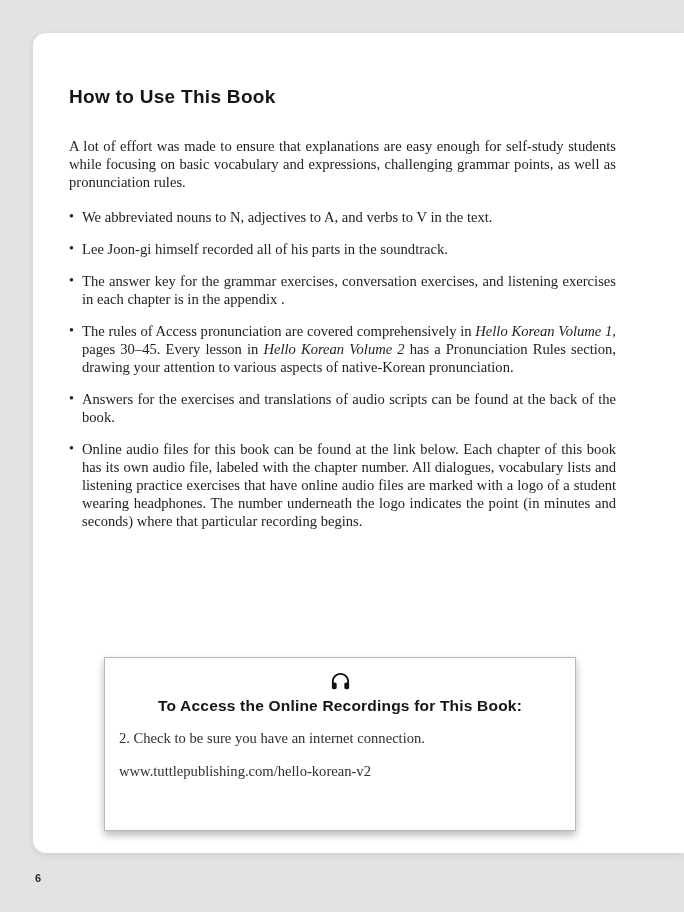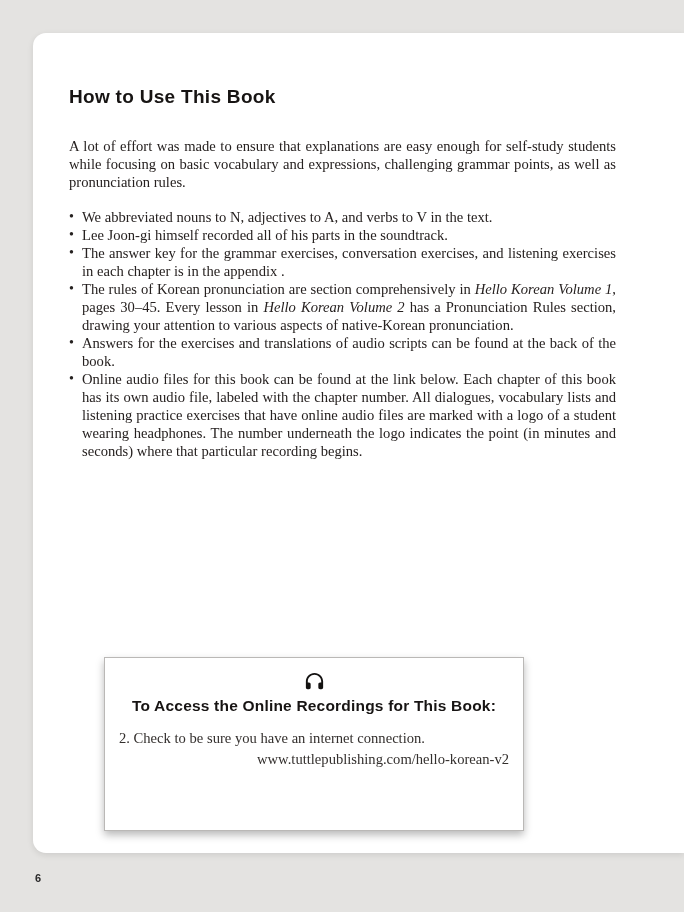--- a/index.html
+++ b/index.html
@@ -27,45 +27,45 @@
     color:var(--title);
   }
   .body-copy{
     position:absolute; left:36px; top:104px; width:547px;
     font-size:14.6px; line-height:18px; color:var(--text);
     text-align:justify;
   }
   .intro{margin-bottom:17px;}
   .bullet-list{list-style:none;}
   .bullet-list li{
-    position:relative; padding-left:13px; text-align:justify;
+    position:relative; padding-left:13px; text-align:justify;margin-top:14px;
   }
   .bullet-list li::before{
     content:"\2022"; position:absolute; left:0; top:0; font-size:14px;
   }
   .recordings-box{
-    position:absolute; left:71px; top:624px; width:420px; height:174px;
+    position:absolute; left:71px; top:624px; width:472px; height:174px;
     background:var(--page_bg);
     border:1px solid var(--box_border);
     box-shadow:0 4px 8px rgba(0,0,0,0.28);
     text-align:center;
   }
   .hp-icon{margin-top:13px; height:24px;}
   .hp-icon svg{width:23px; height:23px;}
   .box-heading{
     font-family:"Liberation Sans", sans-serif;
     font-weight:bold; font-size:15.5px; letter-spacing:0.2px;
     color:var(--title); margin-top:2px;
   }
   .box-body{
     margin-top:12px; padding:0 14px; text-align:left;
     font-size:14.6px; color:var(--box_text);
   }
   .box-body .step{line-height:22px;}
-  .box-url{margin-top:0; line-height:20px;text-align:right;}
+  .box-url{margin-top:12px; line-height:20px;}
   .box-support{margin-top:4px; line-height:20px;}
   .page-number{
     position:absolute; left:35px; top:872px;
     font-family:"Liberation Sans", sans-serif;
     font-weight:bold; font-size:11px; color:#2a2a2a;
   }
   i{font-style:italic;}
 </style>
 </head>
 <body>
@@ -73,21 +73,21 @@
 <div class="page">
 
   <h1 class="page-title">How to Use This Book</h1>
 
   <div class="body-copy">
     <p class="intro">A lot of effort was made to ensure that explanations are easy enough for self-study students while focusing on basic vocabulary and expressions, challenging grammar points, as well as pronunciation rules.</p>
     <ul class="bullet-list">
         <li><span>We abbreviated nouns to N, adjectives to A, and verbs to V in the text.</span></li>
         <li><span>Lee Joon-gi himself recorded all of his parts in the soundtrack.</span></li>
         <li><span>The answer key for the grammar exercises, conversation exercises, and listening exercises in each chapter is in the appendix .</span></li>
-        <li><span>The rules of Korean pronunciation are section comprehensively in </span><i>Hello Korean Volume 1</i><span>, pages 30–45. Every lesson in </span><i>Hello Korean Volume 2</i><span> has a Pronunciation Rules section, drawing your attention to various aspects of native-Korean pronunciation.</span></li>
+        <li><span>The rules of Access pronunciation are covered comprehensively in </span><i>Hello Korean Volume 1</i><span>, pages 30–45. Every lesson in </span><i>Hello Korean Volume 2</i><span> has a Pronunciation Rules section, drawing your attention to various aspects of native-Korean pronunciation.</span></li>
         <li><span>Answers for the exercises and translations of audio scripts can be found at the back of the book.</span></li>
         <li><span>Online audio files for this book can be found at the link below. Each chapter of this book has its own audio file, labeled with the chapter number. All dialogues, vocabulary lists and listening practice exercises that have online audio files are marked with a logo of a student wearing headphones. The number underneath the logo indicates the point (in minutes and seconds) where that particular recording begins.</span></li>
       </ul>
   </div>
 
   <div class="recordings-box">
     <div class="hp-icon">
       <svg viewBox="0 0 24 24" fill="#141211" xmlns="http://www.w3.org/2000/svg">
         <path d="M12 2C6.98 2 3 6.03 3 11v6.2c0 1 .8 1.8 1.8 1.8h1.4c1 0 1.8-.8 1.8-1.8v-3.4c0-1-.8-1.8-1.8-1.8H5v-1C5 7.13 8.13 4 12 4s7 3.13 7 7v1h-1.2c-1 0-1.8.8-1.8 1.8v3.4c0 1 .8 1.8 1.8 1.8h1.4c1 0 1.8-.8 1.8-1.8V11c0-4.97-3.98-9-9-9z"></path>
       </svg>

